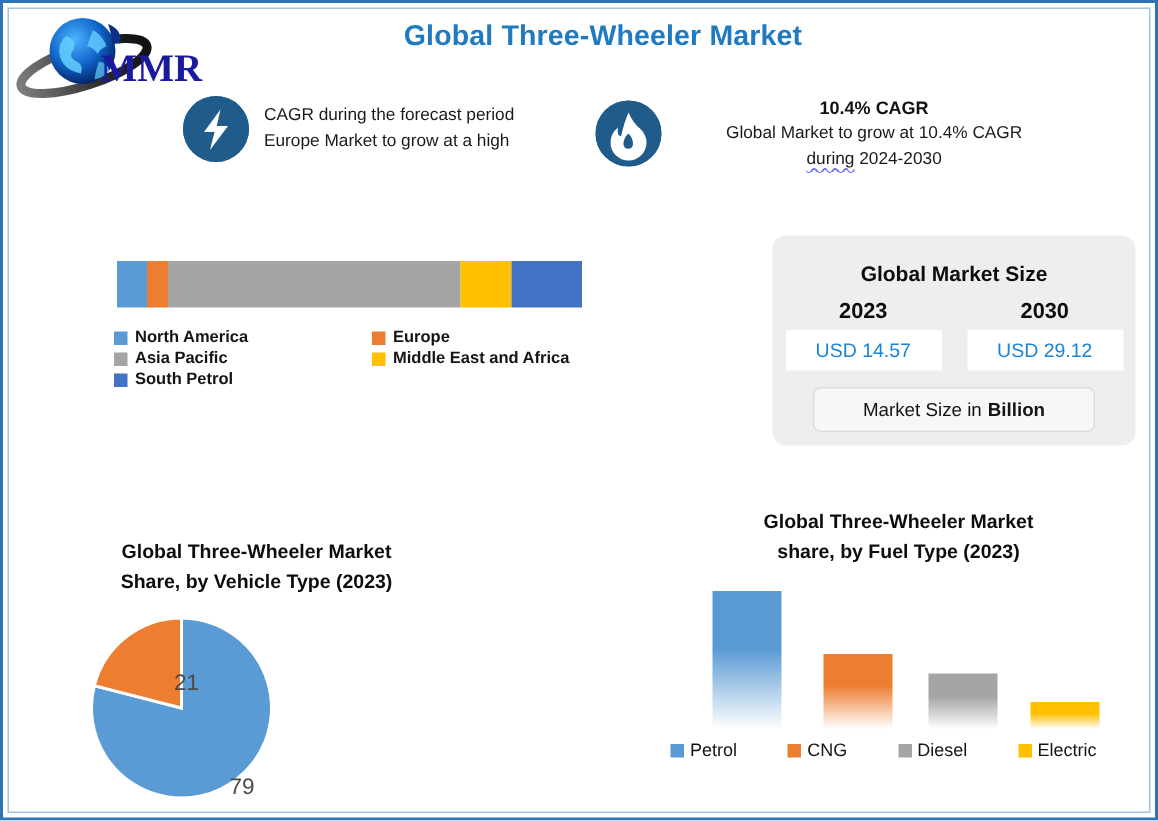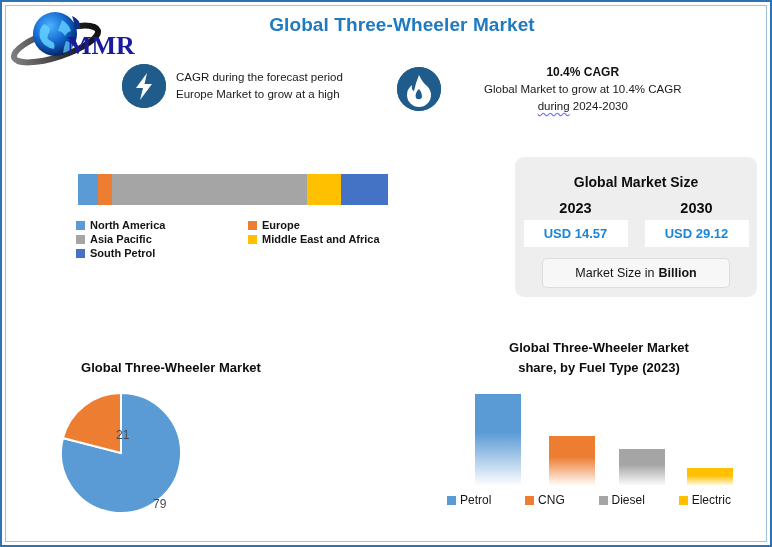--- a/index.html
+++ b/index.html
@@ -51,35 +51,35 @@
   
   .ms-card{position:absolute;left:513px;top:155px;width:242px;height:140px;
         background:#eeeeee;border-radius:9px;}
   .ms-title{text-align:center;font-size:14px;font-weight:bold;color:#0d0d0d;
         padding-top:17px;}
   .ms-years{display:flex;justify-content:space-around;margin-top:10px;
         font-size:14.5px;font-weight:bold;color:#0d0d0d;}
   .ms-years div{width:104px;text-align:center;}
   .ms-vals{display:flex;justify-content:space-around;margin-top:4px;}
   .ms-val{width:104px;height:27px;background:#ffffff;color:#1a86d8;
-        font-size:13px;font-weight:bold;display:flex;align-items:center;
+        font-size:13px;font-weight:normal;display:flex;align-items:center;
         justify-content:center;}
   .ms-foot{margin:11px auto 0;width:186px;height:28px;background:#f7f7f7;
         border:1px solid #dddddd;border-radius:5px;
         display:flex;align-items:center;justify-content:center;
         font-size:12.5px;color:#141414;}
   .ms-foot b{margin-left:4px;}
 
   
   .pie-block{position:absolute;left:34px;top:356px;width:330px;}
   .pie-title{width:270px;font-size:13px;font-weight:bold;color:#0d0d0d;
         text-align:center;line-height:1.5;}
   .pie-wrap{position:relative;margin-top:14px;height:128px;}
   .pie-wrap svg{position:absolute;left:20px;top:0;}
-  .pie-lab{position:absolute;font-size:12px;color:#4a4a4a;}
+  .pie-lab{position:absolute;font-size:15px;color:#4a4a4a;}
   #pie-label-0{left:117px;top:105px;}
   #pie-label-1{left:80px;top:36px;}
   .pie-legend{position:absolute;left:180px;top:6px;font-size:12.5px;
         color:#141414;line-height:1.35;}
   .pie-legend .lg{align-items:flex-start;margin-bottom:30px;font-weight:normal;}
   .pie-legend .sw{margin-top:5px;}
   .pie-legend .lgtxt{width:96px;}
 
   
   .fuel-block{position:absolute;left:437px;top:336px;width:320px;}
@@ -198,20 +198,21 @@
     </div>
     <div class="ms-foot">
       <span>Market Size in</span>
       <b>Billion</b>
     </div>
   </div>
 
   <div class="pie-block">
     <div class="pie-title">
       <div>Global Three-Wheeler Market</div>
+      <div>Share, by Vehicle Type (2023)</div>
     </div>
     <div class="pie-wrap">
       <svg width="130" height="126" viewBox="0 0 130 126">
         <g id="pie-slices">
             <path d="M65 61 L65 1 A60 60 0 1 1 6.8850103322821425 46.07860677010868 Z" fill="#5b9bd5" stroke="#ffffff" stroke-width="2"></path>
             <path d="M65 61 L6.8850103322821425 46.07860677010868 A60 60 0 0 1 64.99999999999999 1 Z" fill="#ed7d31" stroke="#ffffff" stroke-width="2"></path>
           </g>
       </svg>
       <div class="pie-lab" id="pie-label-0">79</div>
       <div class="pie-lab" id="pie-label-1">21</div>

